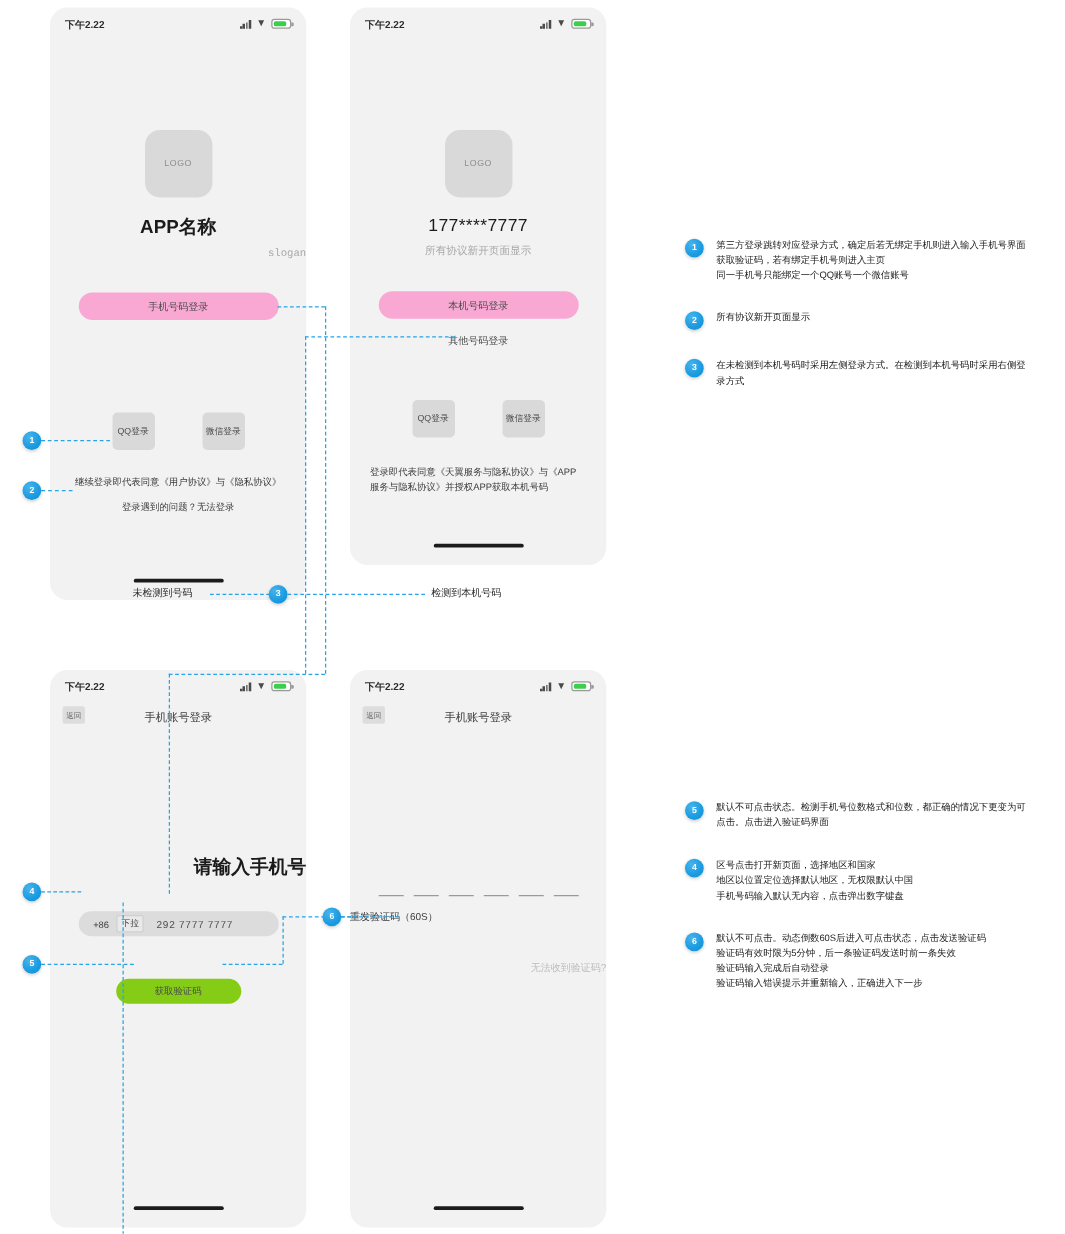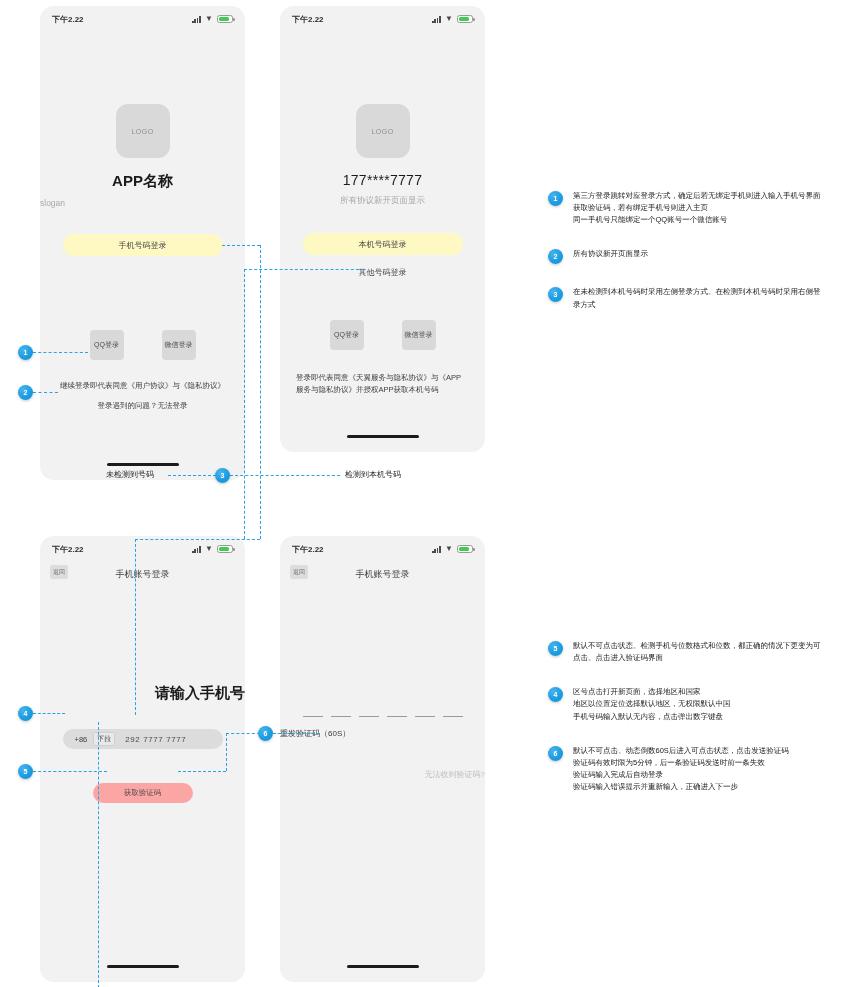--- a/index.html
+++ b/index.html
@@ -60,26 +60,26 @@
   }
 
   
   .logo-box {
     width: 54px; height: 54px; background: #d9d9d9; border-radius: 12px;
     margin: 0 auto; display:flex; align-items:center; justify-content:center;
     color:#8e8e8e; font-size: 7px; letter-spacing: 0.5px;
   }
   .app-name { text-align:center; font-size:15px; font-weight:bold; color:#1b1b1b; margin-top:14px; }
   .app-phone { text-align:center; font-size:14px; color:#1b1b1b; margin-top:14px; letter-spacing:0.3px;}
-  .slogan { text-align:left; font-size:8.5px; color:#a8a8a8; margin-top:7px; }
+  .slogan { text-align:right; font-size:8.5px; color:#a8a8a8; margin-top:7px;font-family:Liberation Mono, monospace; }
   .carrier { text-align:center; font-size:8.5px; color:#a8a8a8; margin-top:7px; }
 
   
   .btn-primary {
-    margin: 0 auto; width: 160px; height: 22px; background:#fef9c3;
+    margin: 0 auto; width: 160px; height: 22px; background:#f9a8d4;
     border-radius: 11px; display:flex; align-items:center; justify-content:center;
     font-size: 8px; color:#4b4b4b;
   }
   .link-other { text-align:center; font-size: 8px; color:#4b4b4b; margin-top: 12px; }
 
   
   .socials { display:flex; justify-content:center; gap: 38px; }
   .social-btn {
     width: 34px; height: 30px; background:#d9d9d9; border-radius:4px;
     display:flex; align-items:center; justify-content:center;
@@ -104,21 +104,21 @@
     border-radius: 10px; display:flex; align-items:center; padding-left: 12px; gap:6px;
   }
   .cc { font-size:7.5px; color:#3b3b3b; }
   .dropdown-tag {
     background:#e9e9e9; border:1px solid #cfcfcf; font-size:7px; color:#3b3b3b;
     padding:1px 3px; border-radius:2px;
   }
   .phone-placeholder { font-size:8px; color:#4b4b4b; letter-spacing:0.6px; margin-left:4px; }
 
   .btn-getcode {
-    margin: 0 auto; width: 100px; height: 20px; background:#fca5a5; border-radius:10px;
+    margin: 0 auto; width: 100px; height: 20px; background:#84cc16; border-radius:10px;
     display:flex; align-items:center; justify-content:center; font-size:7.5px; color:#4b4b4b;
   }
 
   
   .code-row { display:flex; justify-content:center; gap: 8px; }
   .code-cell { width: 20px; height: 1.4px; background:#9a9a9a; }
   .resend { font-size:8px; color:#3b3b3b; margin-top:11px; }
   .cantget { text-align:right; font-size:8px; color:#bdbdbd; margin-top:30px; }
 
   

